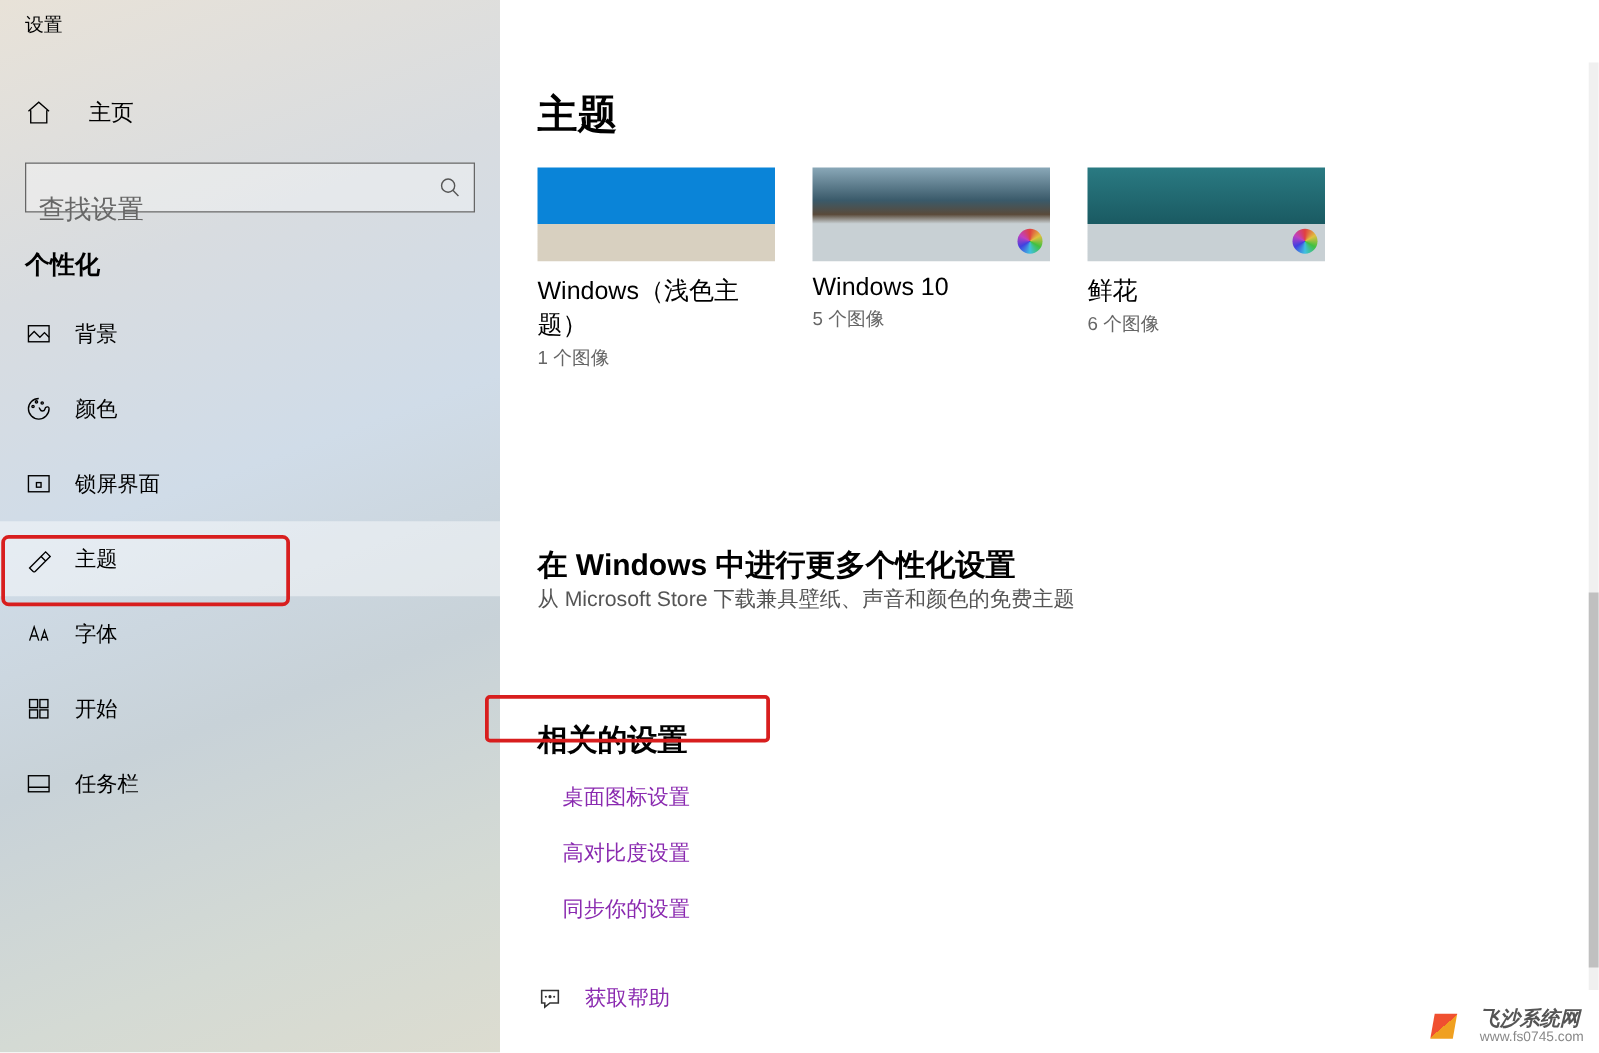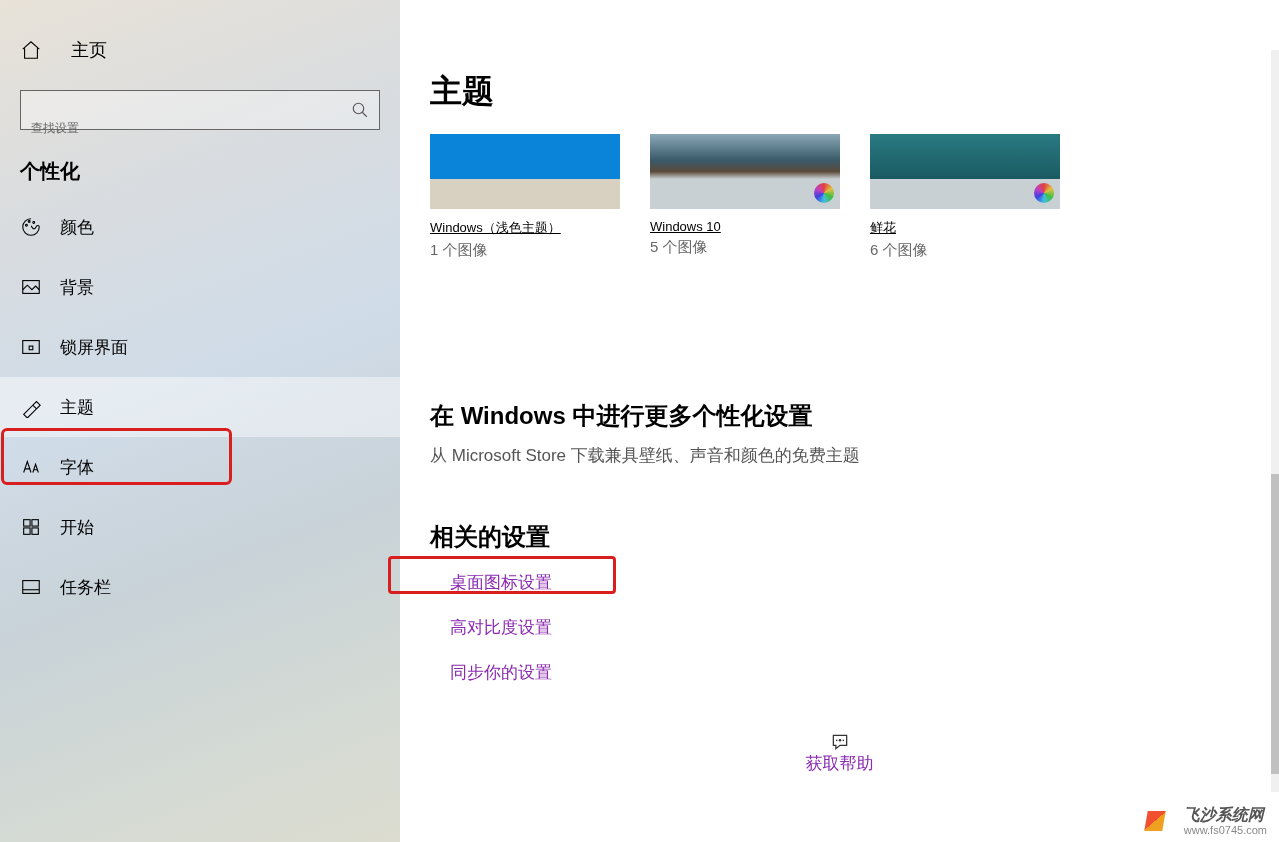--- a/index.html
+++ b/index.html
@@ -8,94 +8,95 @@
   background:linear-gradient(160deg,#e8e2d8 0%,#d8dce0 25%,#d0dce8 45%,#c8d2d8 65%,#d4dad4 85%,#dcdcd0 100%); }
 .title-bar { height:40px; display:flex; align-items:center; padding-left:20px; font-size:15px; }
 .window-controls { position:absolute; top:0; right:0; display:flex; }
 .wc-btn { width:46px; height:32px; display:flex; align-items:center; justify-content:center; cursor:pointer; }
 .wc-btn svg { width:12px; height:12px; stroke:#000; stroke-width:1; fill:none; }
 .home { display:flex; align-items:center; padding:0 20px; height:60px; margin-top:20px; gap:29px; cursor:pointer; }
 .home svg { width:22px; height:22px; stroke:#000; stroke-width:1.2; fill:none; }
 .home span { font-size:18px; }
 .search-box { margin:10px 20px 0 20px; height:40px; border:1px solid #666; background:rgba(255,255,255,0.35);
   display:flex; align-items:center; padding:0 10px; }
-.search-box input { flex:1; border:none; background:transparent; font-size:12px; outline:none; color:#555;margin-top:36px; }
+.search-box input { flex:1; border:none; background:transparent; font-size:21px; outline:none; color:#555;margin-top:36px; }
 .search-box input::placeholder { color:#666; }
 .search-box svg { width:18px; height:18px; stroke:#555; stroke-width:1.5; fill:none; }
 .section-title { font-size:20px; font-weight:600; padding:28px 20px 12px 20px; }
 .nav-item { display:flex; align-items:center; height:60px; padding-left:20px; gap:18px; cursor:pointer; }
 .nav-item svg { width:22px; height:22px; stroke:#000; stroke-width:1.2; fill:none; }
 .nav-item span { font-size:17px; }
 .nav-item.active { background:rgba(255,255,255,0.45); }
 .hl-theme { position:absolute; border:3px solid #d81e1e; border-radius:6px; left:1px; top:428px; width:231px; height:57px; pointer-events:none; }
 .content { position:absolute; left:400px; top:0; right:0; bottom:0; background:#fff; padding:0 30px; overflow:hidden; }
 .content h1 { font-size:32px; font-weight:600; margin-top:70px; margin-bottom:20px; }
 .themes { display:flex; gap:30px; }
 .theme-card { width:190px; cursor:pointer; }
 .thumb { width:190px; height:75px; position:relative; overflow:hidden; }
 .t1 .thumb { background:linear-gradient(#0a84d8 0%,#0a84d8 60%,#d8d0c0 60%,#d8d0c0 100%); }
 .t2 .thumb { background:linear-gradient(#8aa8b8 0%,#3a5a6a 35%,#5a4a3a 50%,#c8d0d4 60%,#c8d0d4 100%); }
 .t3 .thumb { background:linear-gradient(#2a7a82 0%,#1a5a62 60%,#c8d0d4 60%,#c8d0d4 100%); }
 .color-badge { position:absolute; right:6px; bottom:6px; width:20px; height:20px; border-radius:50%;
   background:conic-gradient(#e04040,#e0c040,#40c040,#40c0e0,#4040e0,#c040c0,#e04040); }
-.theme-name { font-size:13px; margin-top:10px;text-decoration:underline; }
+.theme-name { font-size:20px; margin-top:10px; }
 .theme-sub { font-size:15px; color:#666; margin-top:4px; }
 .sect { font-size:24px; font-weight:600; margin-top:140px; }
-.sect2 { font-size:24px; font-weight:600; margin-top:54px; }
-.store-sub { font-size:17px; color:#555; margin-top:12px; }
+.sect2 { font-size:24px; font-weight:600; margin-top:85px; }
+.store-sub { font-size:17px; color:#555; margin-top:0; }
 .link { color:#8a2ab0; font-size:17px; display:block; margin-top:22px; cursor:pointer;margin-left:20px; }
 .link:first-of-type { margin-top:18px; }
 .hl-link { position:absolute; border:3px solid #d81e1e; border-radius:4px; left:388px; top:556px; width:228px; height:38px; pointer-events:none; }
-.action-link { display:flex; align-items:center; gap:0; margin-top:28px; cursor:pointer;flex-direction:column; }
+.action-link { display:flex; align-items:center; gap:18px; margin-top:28px; cursor:pointer; }
 .action-link svg { width:20px; height:20px; fill:#333; }
 .action-link span { color:#8a2ab0; font-size:17px; }
 .watermark { position:absolute; right:12px; bottom:6px; display:flex; align-items:center; gap:20px; }
 .wm-logo { width:18px; height:20px; background:linear-gradient(135deg,#f05030 50%,#f0a020 50%); transform:skewX(-10deg); }
 .wm-text { font-size:16px; font-style:italic; font-weight:600; color:#555; }
 .wm-url { font-size:11px; color:#888; margin-top:-2px; }
 .scrollbar { position:absolute; right:0; top:50px; width:8px; height:742px; background:#f0f0f0; }
 .scroll-thumb { position:absolute; right:0; top:474px; width:8px; height:300px; background:#c0c0c0; }
 </style>
 </head>
 <body>
 
 <div class="sidebar">
+  <div class="title-bar">设置</div>
 
   <div class="home">
     <svg viewBox="0 0 24 24">
         <path d="M3 11 L12 3 L21 11 M5 10 V21 H19 V10"></path>
       </svg>
     <span>主页</span>
   </div>
 
   <div class="search-box">
     <input placeholder="查找设置" style="">
     <svg viewBox="0 0 24 24">
         <circle cx="10" cy="10" r="7"></circle>
         <path d="M15 15 L21 21"></path>
       </svg>
   </div>
 
   <div class="section-title">个性化</div>
 
+  <div class="nav-item">
+    <svg viewBox="0 0 24 24">
+        <rect x="3" y="5" width="18" height="14"></rect>
+        <path d="M3 15 L8 10 L13 15 L17 11 L21 15"></path>
+      </svg>
+    <span>背景</span>
+  </div>
   <div class="nav-item">
     <svg viewBox="0 0 24 24">
         <path d="M12 3 A9 9 0 1 0 21 12 C21 10 19 10 18 11 C17 12 18 14 15 14 C13 14 13 11 12 11"></path>
         <circle cx="7" cy="10" r="1"></circle>
         <circle cx="10" cy="6" r="1"></circle>
         <circle cx="15" cy="7" r="1"></circle>
       </svg>
     <span>颜色</span>
-  </div>
-  <div class="nav-item">
-    <svg viewBox="0 0 24 24">
-        <rect x="3" y="5" width="18" height="14"></rect>
-        <path d="M3 15 L8 10 L13 15 L17 11 L21 15"></path>
-      </svg>
-    <span>背景</span>
   </div>
   <div class="nav-item">
     <svg viewBox="0 0 24 24">
         <rect x="3" y="5" width="18" height="14"></rect>
         <rect x="10" y="11" width="4" height="4"></rect>
       </svg>
     <span>锁屏界面</span>
   </div>
   <div class="nav-item active">
     <svg viewBox="0 0 24 24">

